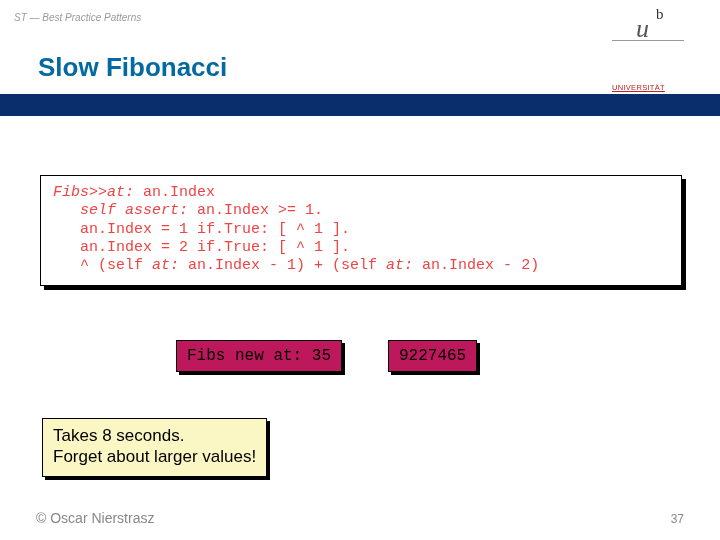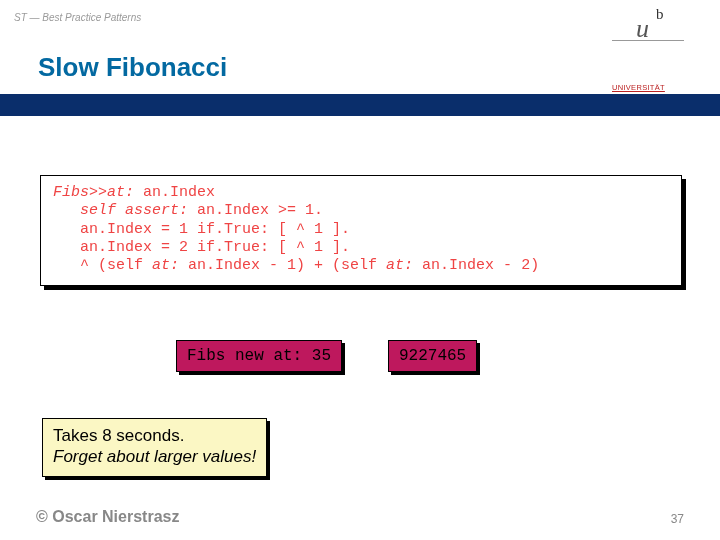--- a/index.html
+++ b/index.html
@@ -28,23 +28,23 @@
   .smallbox { position: absolute; }
   .smallbox .shadow { position: absolute; top: 3px; left: 3px; width: 100%; height: 100%; background: #000; }
   .smallbox .front { position: relative; background: #be185d; border: 1.5px solid #000; padding: 6px 10px; font-family: "Courier New", monospace; font-size: 16px; white-space: pre; }
 
   .box-call  { top: 340px; left: 176px; }
   .box-result{ top: 340px; left: 388px; }
 
   .note { position: absolute; top: 418px; left: 42px; }
   .note .shadow { position: absolute; top: 3px; left: 3px; width: 100%; height: 100%; background: #000; }
   .note .front { position: relative; background: #fbf7c4; border: 1.5px solid #000; padding: 6px 10px 8px; font-size: 17px; line-height: 1.25; }
-  .note .front .l2 { font-style: italic; }
+  .note .front .l2 { }
 
-  .footer-left { position: absolute; bottom: 14px; left: 36px; font-size: 16px; color: #888; font-weight: bold; }
+  .footer-left { position: absolute; bottom: 14px; left: 36px; font-size: 14px; color: #888; }
   .footer-right { position: absolute; bottom: 14px; right: 36px; font-size: 12px; color: #888; }
 </style>
 </head>
 <body>
 
 <div class="slide">
 
   <div class="breadcrumb">ST — Best Practice Patterns</div>
 
   <div class="logo">

